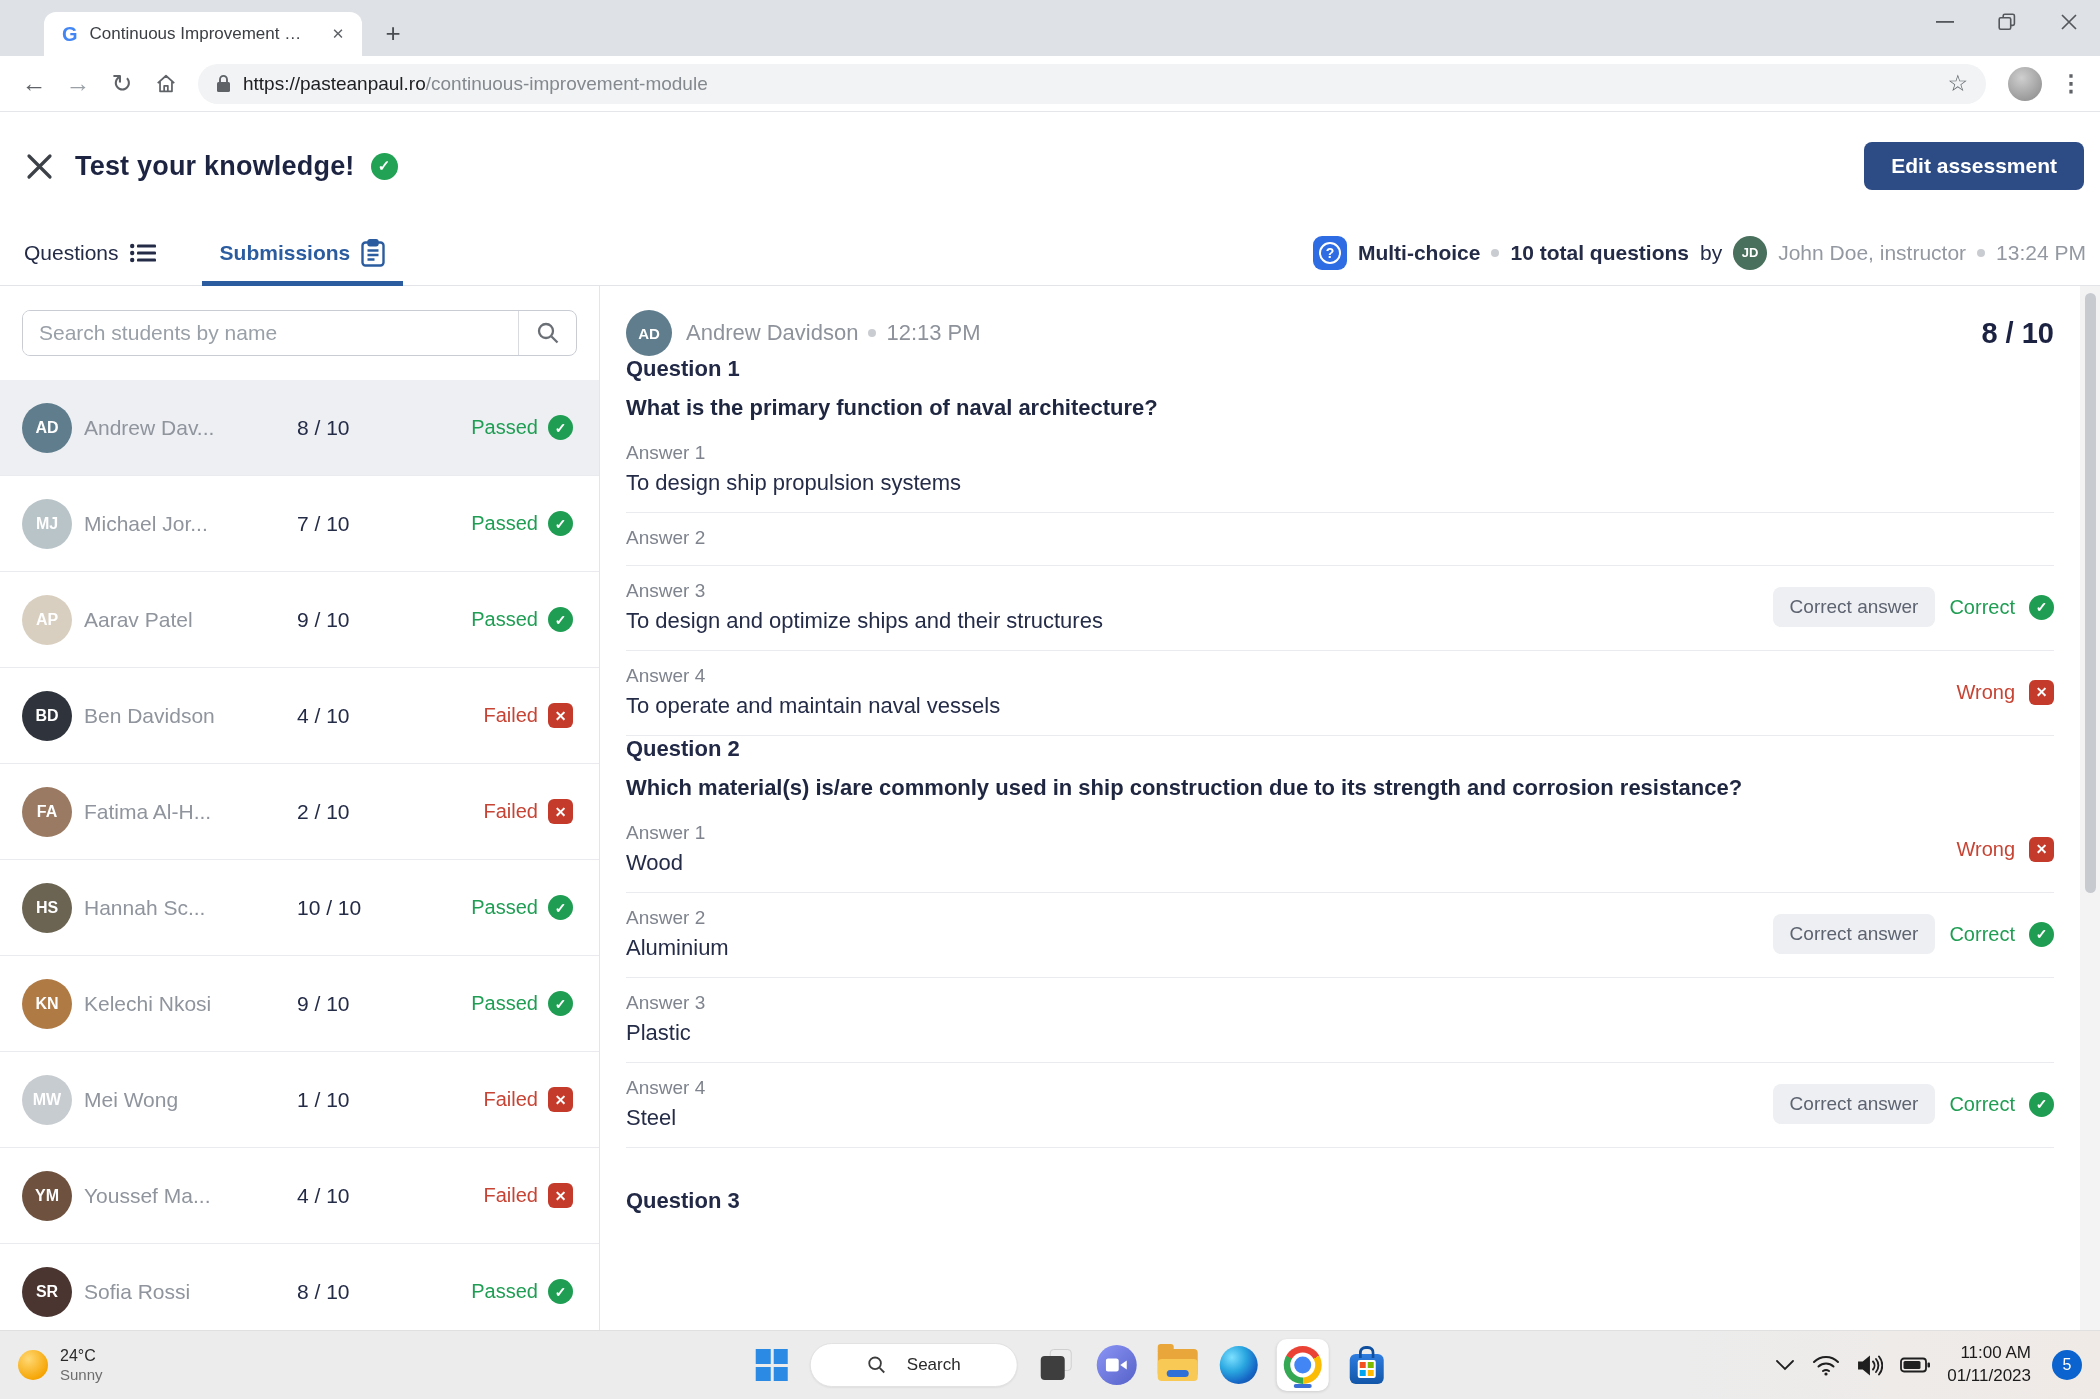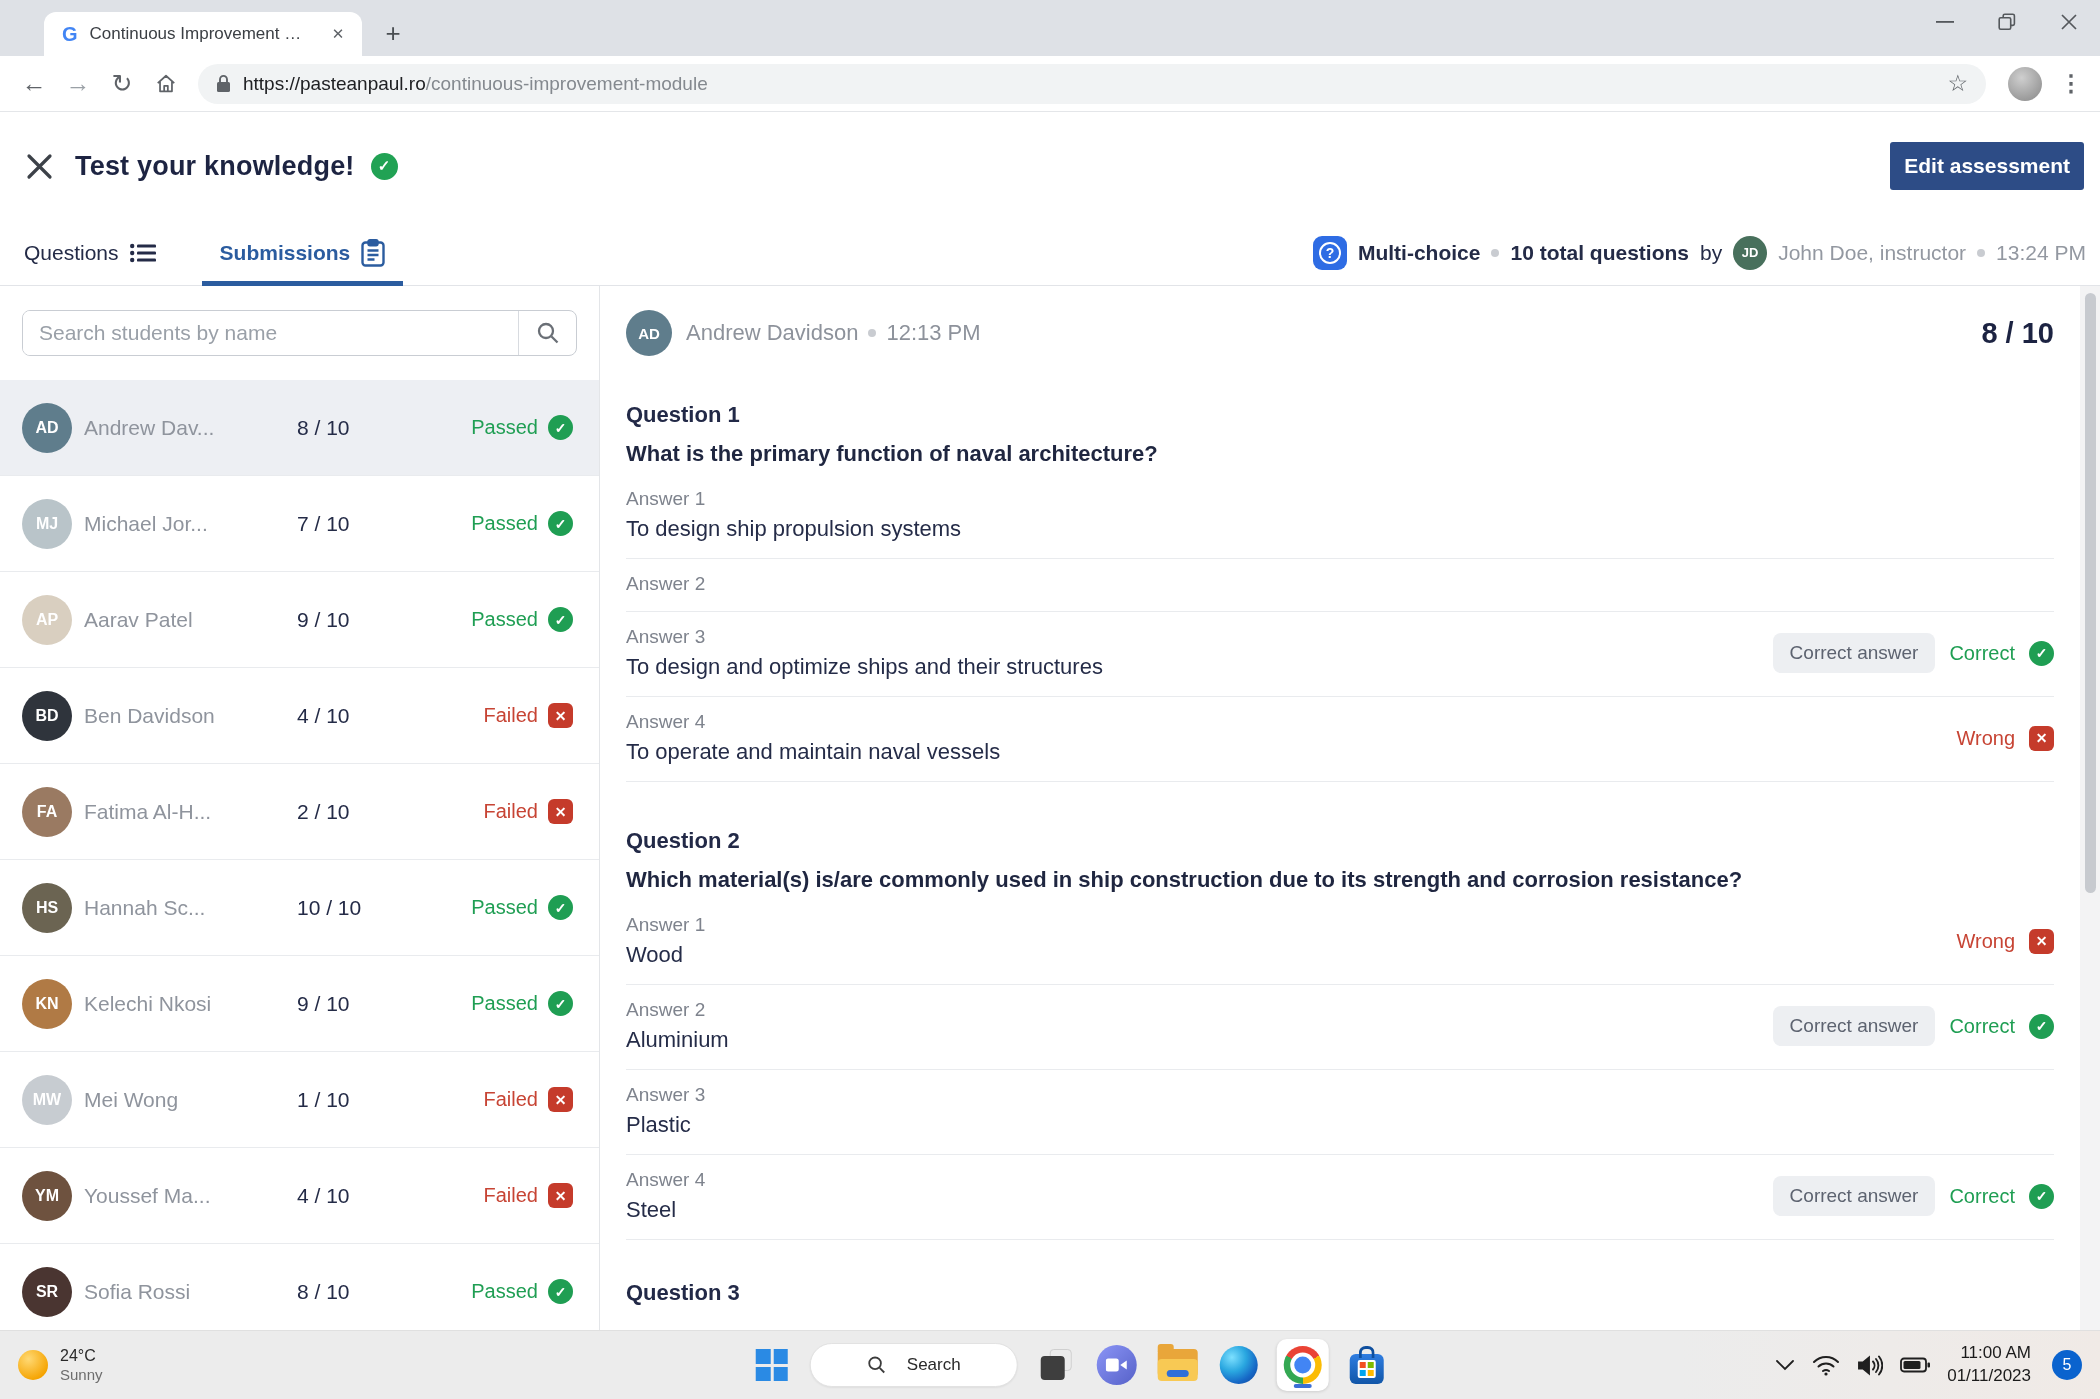--- a/index.html
+++ b/index.html
@@ -26,21 +26,21 @@
   .star { font-size:23px; color:#5f6368; margin-right:8px; }
   .profile-avatar { width:34px; height:34px; border-radius:50%; background:radial-gradient(circle at 40% 32%, #cfcfcf, #868686); margin:0 10px; flex:none; }
   .menu-dots { font-size:23px; color:#5f6368; width:30px; text-align:center; font-weight:bold; }
 
   
   .page { flex:1; background:#fff; display:flex; flex-direction:column; min-height:0; }
   .page-header { height:108px; display:flex; align-items:center; padding:0 16px 0 26px; gap:22px; flex:none; }
   .close-x svg { display:block; }
   .page-title { font-size:27px; font-weight:bold; color:#1d2442; letter-spacing:.2px; }
   .badge-check { width:27px; height:27px; border-radius:50%; background:#21a254; color:#fff; font-size:15px; font-weight:bold; display:flex; align-items:center; justify-content:center; margin-left:-6px; }
-  .edit-btn { margin-left:auto; height:48px; padding:0 14px; background:var(--button-blue,#2d4c86); color:#fff; font-size:21px; font-weight:bold; border:none; border-radius:3px; font-family:inherit; }
+  .edit-btn { margin-left:auto; height:48px; padding:0 27px; background:var(--button-blue,#2d4c86); color:#fff; font-size:21px; font-weight:bold; border:none; border-radius:8px; font-family:inherit; }
 
   .tabs-row { height:66px; border-bottom:1px solid #e2e4e8; display:flex; align-items:center; padding:0 14px 0 6px; flex:none;text-align:right; }
   .tabs-left { display:flex; height:100%; align-items:center; gap:28px; }
   .tab { height:100%; display:flex; align-items:center; gap:11px; padding:0 18px; position:relative; font-size:21px; color:#242b47; }
   .tab.active { color:var(--accent-blue,#2b5c9f); font-weight:bold; }
   .tab.active::after { content:""; position:absolute; left:0; right:0; bottom:-1px; height:5px; background:var(--accent-blue,#2b5c9f); }
   .tab svg { display:block; }
 
   .meta { margin-left:auto; display:flex; align-items:center; gap:11px; }
   .help-icon { width:34px; height:34px; border-radius:9px; background:var(--help-blue,#2e6ce4); color:#fff; display:flex; align-items:center; justify-content:center; font-size:19px; font-weight:bold; }
@@ -73,21 +73,21 @@
   .icon-cross { width:25px; height:25px; border-radius:6px; background:#c53b2b; color:#fff; font-size:14px; font-weight:bold; display:inline-flex; align-items:center; justify-content:center; flex:none; }
 
   .main { flex:1; padding:0 46px 0 26px; overflow:hidden; }
   .sub-header { margin-top:24px; display:flex; align-items:center; }
   .sub-avatar { width:46px; height:46px; border-radius:50%; display:flex; align-items:center; justify-content:center; color:#fff; font-size:15px; font-weight:bold; flex:none; }
   .sub-name { margin-left:14px; font-size:22px; color:#8d929b; }
   .sub-time { font-size:22px; color:#8d929b; }
   .sub-header .dot { margin:0 10px; }
   .sub-score { margin-left:auto; font-size:29px; font-weight:bold; color:#1c2342; }
 
-  .question { margin-top:46px; }
+  .question { }
   .question:last-child { margin-top:40px; }
   .q-label { font-size:22px; font-weight:bold; color:#222947; line-height:26px; }
   .q-text { font-size:22px; font-weight:bold; color:#1f2640; margin-top:12px; line-height:28px; }
   .answers { margin-top:6px; }
   .answer { display:flex; align-items:center; padding:14px 0 16px; border-bottom:1px solid #e9ebee; }
   .answer-left { flex:1; min-width:0; }
   .answer-label { font-size:19px; color:#7e838d; line-height:22px; }
   .answer-text { font-size:22px; color:#252c48; margin-top:6px; line-height:26px; }
   .answer-right { display:flex; align-items:center; gap:14px; flex:none; }
   .chip { background:#edeff2; border-radius:8px; padding:9px 17px; font-size:19px; color:#5d6370; }

